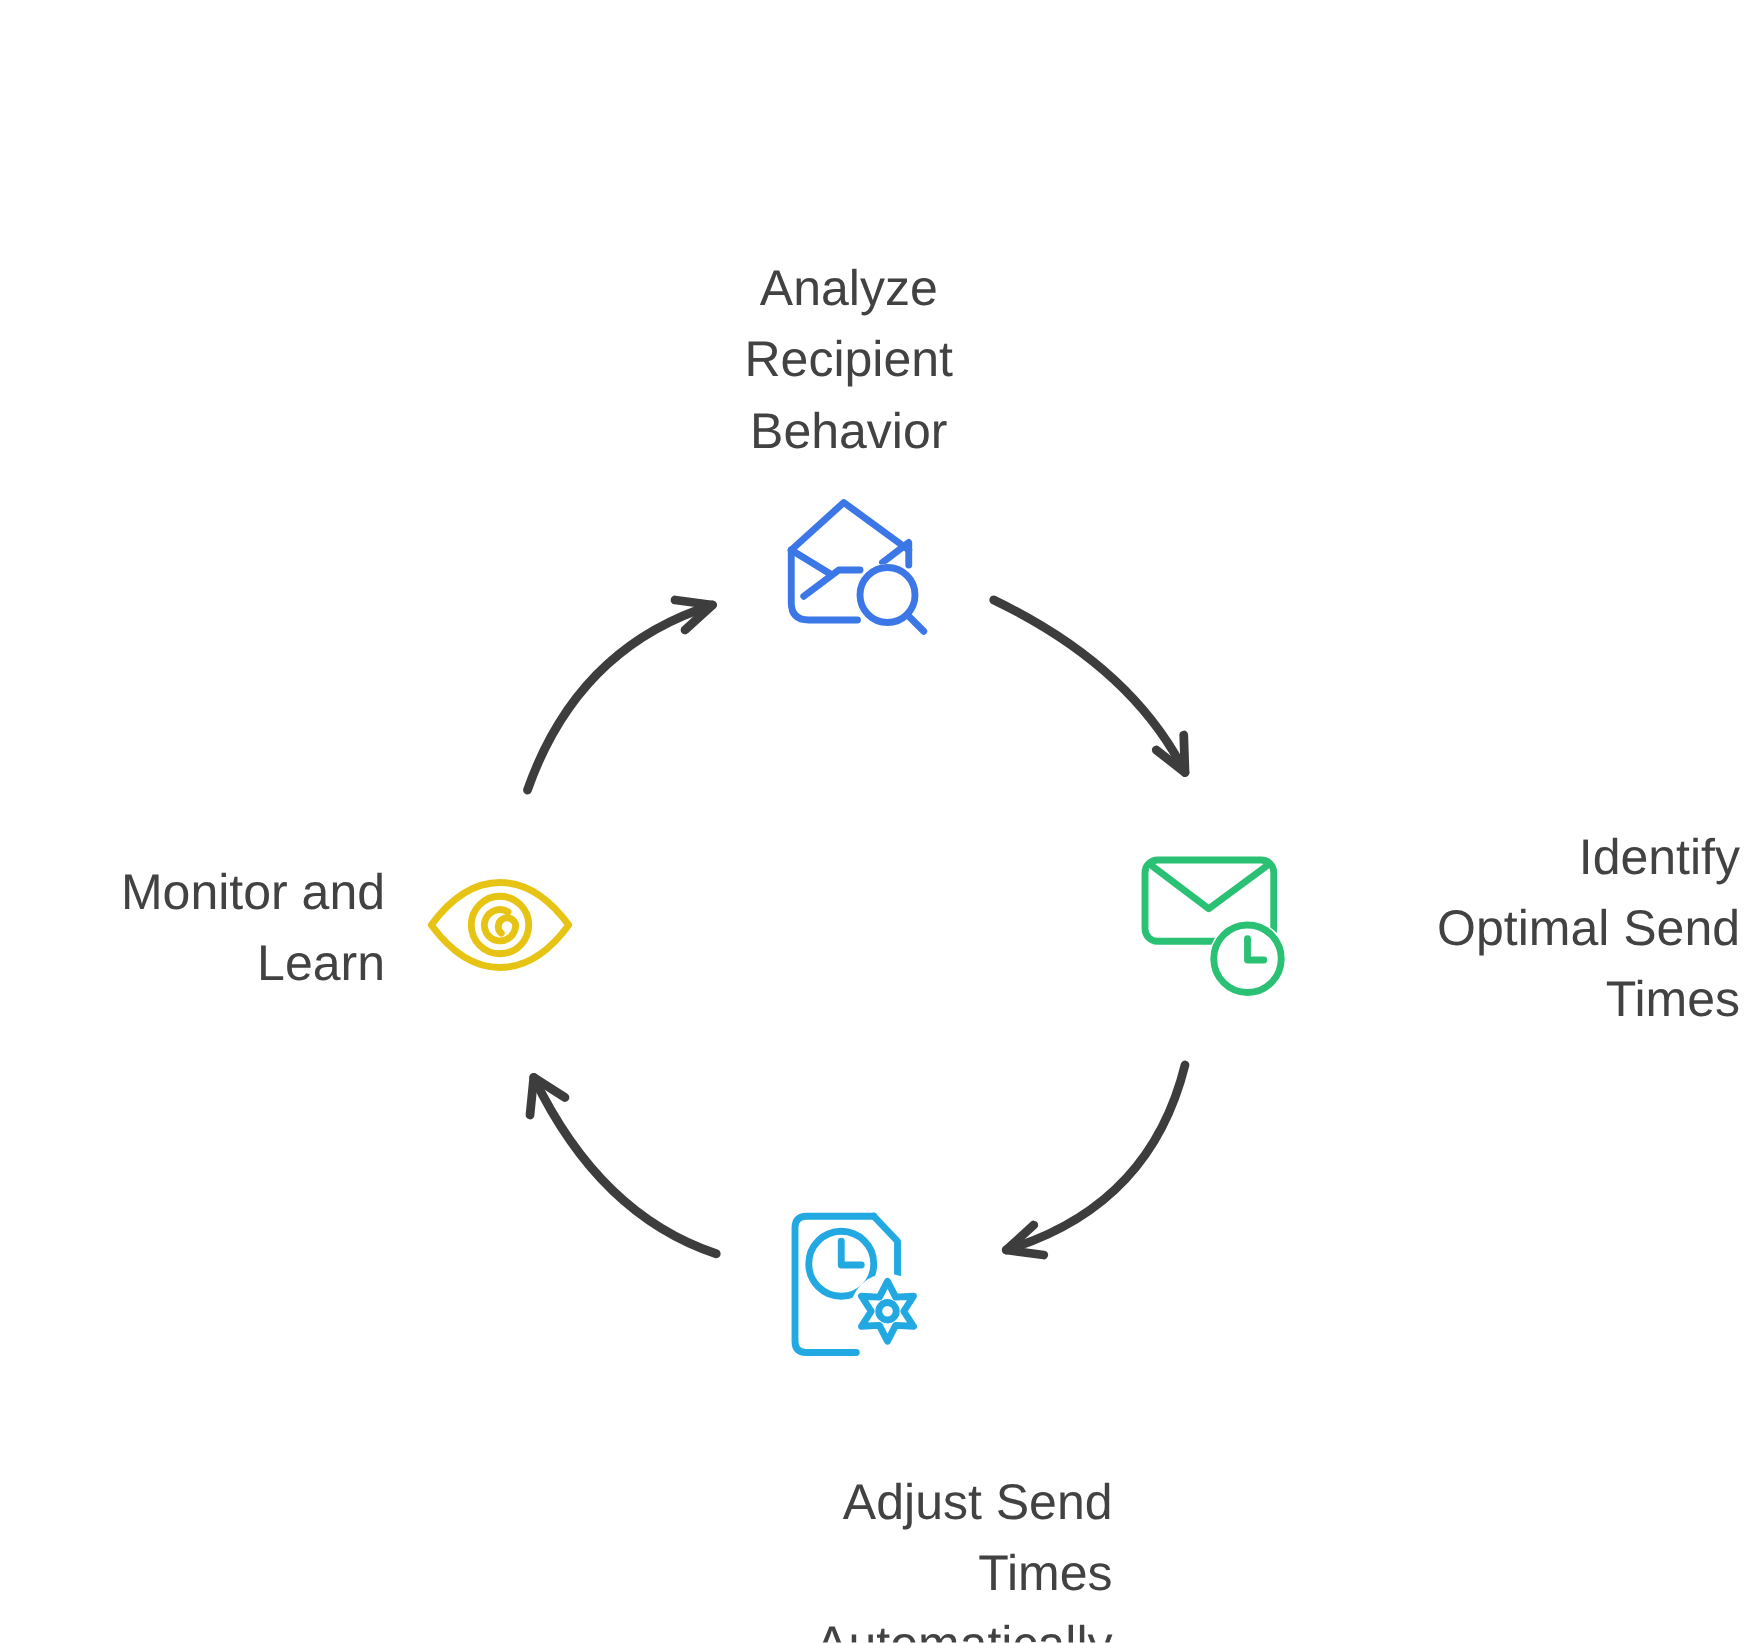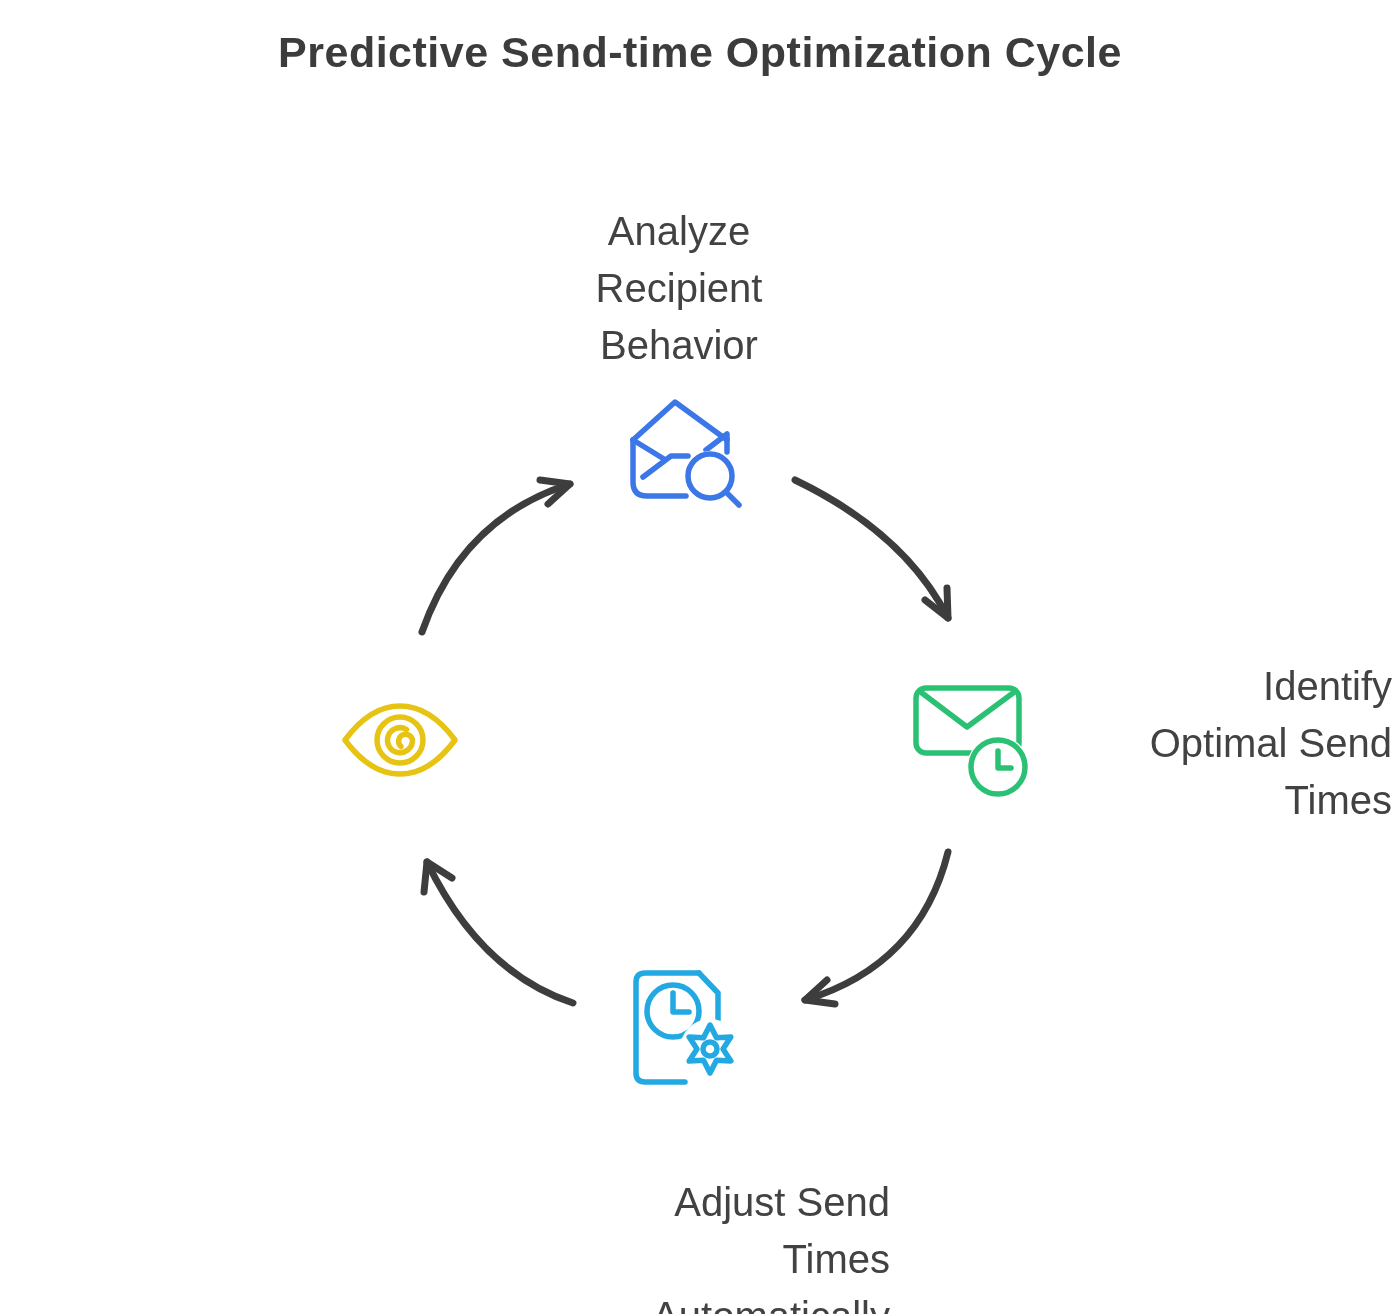--- a/index.html
+++ b/index.html
@@ -26,21 +26,20 @@
   .icon-bottom{top:963px;left:626px;}
   .icon-left{top:699px;left:342px;}
   svg{display:block;}
   .arrows{position:absolute;top:0;left:0;}
 </style>
 </head>
 <body>
 
 <div class="stage">
 
-  <div class="title">Predictive Send-time Optimization Cycle</div>
 
   <svg class="arrows" width="1400" height="1314" viewBox="0 0 1400 1314" fill="none" stroke="#3d3d3d" stroke-width="7" stroke-linecap="round" stroke-linejoin="round">
     <g>
       <path d="M795,480 Q905,533 948,618"></path>
       <path d="M947,588 L948,618 L925,600"></path>
     </g>
     <g>
       <path d="M948,852 Q920,965 805,1000"></path>
       <path d="M827,980 L805,1000 L835,1004"></path>
     </g>
@@ -91,20 +90,22 @@
       <path d="M73,10 H19 Q10,10 10,19 V110 Q10,119 19,119 H59"></path>
       <path d="M73,10 L92,30 V70"></path>
       <circle cx="47" cy="48" r="26"></circle>
       <path d="M47,30 V49 H63"></path>
       <circle cx="84" cy="86" r="30" fill="#ffffff" stroke="none"></circle>
       <polygon points="84,62 90.5,74.7 104.8,74 97,86 104.8,98 90.5,97.3 84,110 77.5,97.3 63.2,98 71,86 63.2,74 77.5,74.7"></polygon>
       <circle cx="84" cy="86" r="7"></circle>
     </svg>
   </div>
 
+  <div class="node-label label-left">Monitor and
+Learn</div>
   <div class="icon icon-left">
     <svg width="116" height="82" viewBox="0 0 116 82" fill="none" stroke="#e7c414" stroke-width="5.5" stroke-linecap="round" stroke-linejoin="round">
       <path d="M3,41 Q28,7 58,7 Q88,7 113,41 Q88,75 58,75 Q28,75 3,41 Z"></path>
       <circle cx="58" cy="41" r="23"></circle>
       <path d="M64.5,30.5 A12.5,12.5 0 1 0 70.5,41 A7,7 0 1 0 59,47.5"></path>
     </svg>
   </div>
 
 </div>
 

